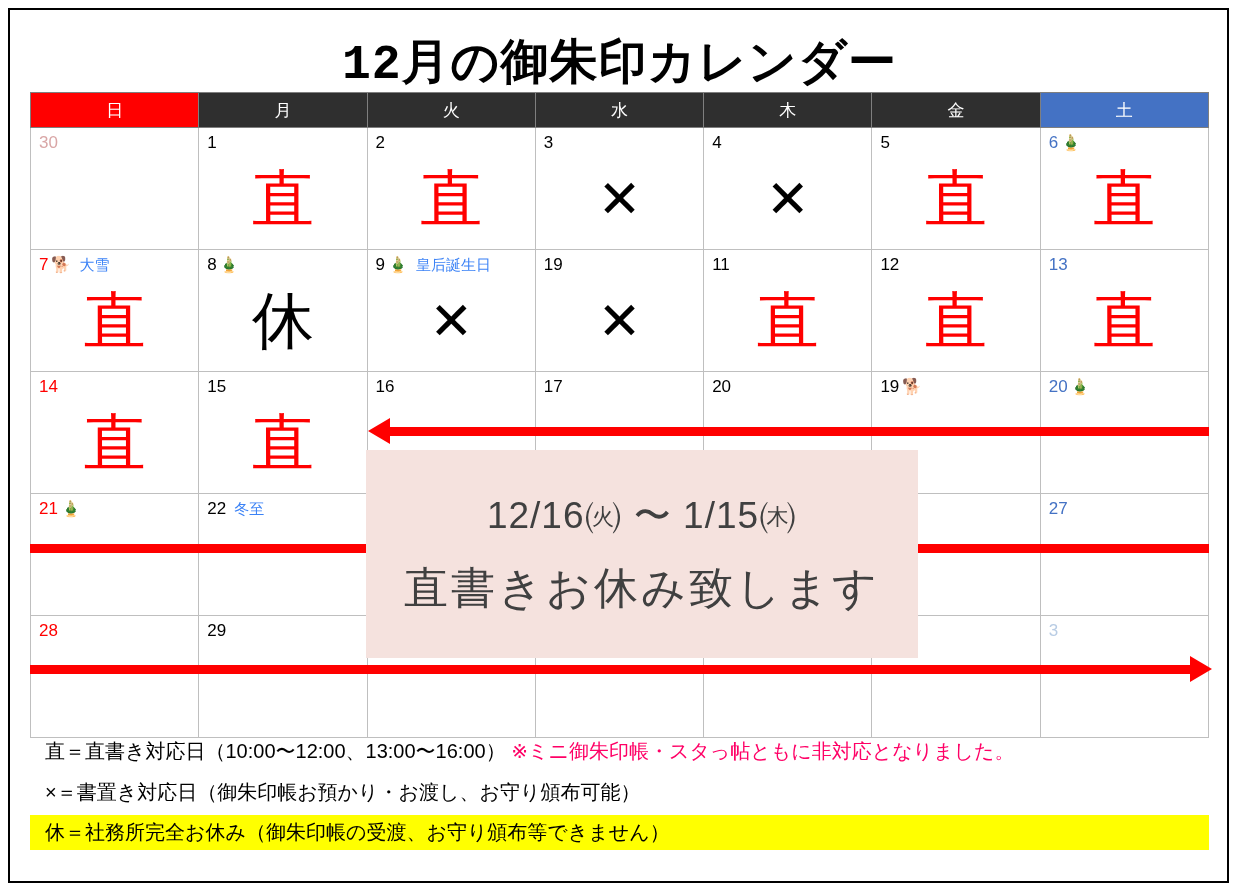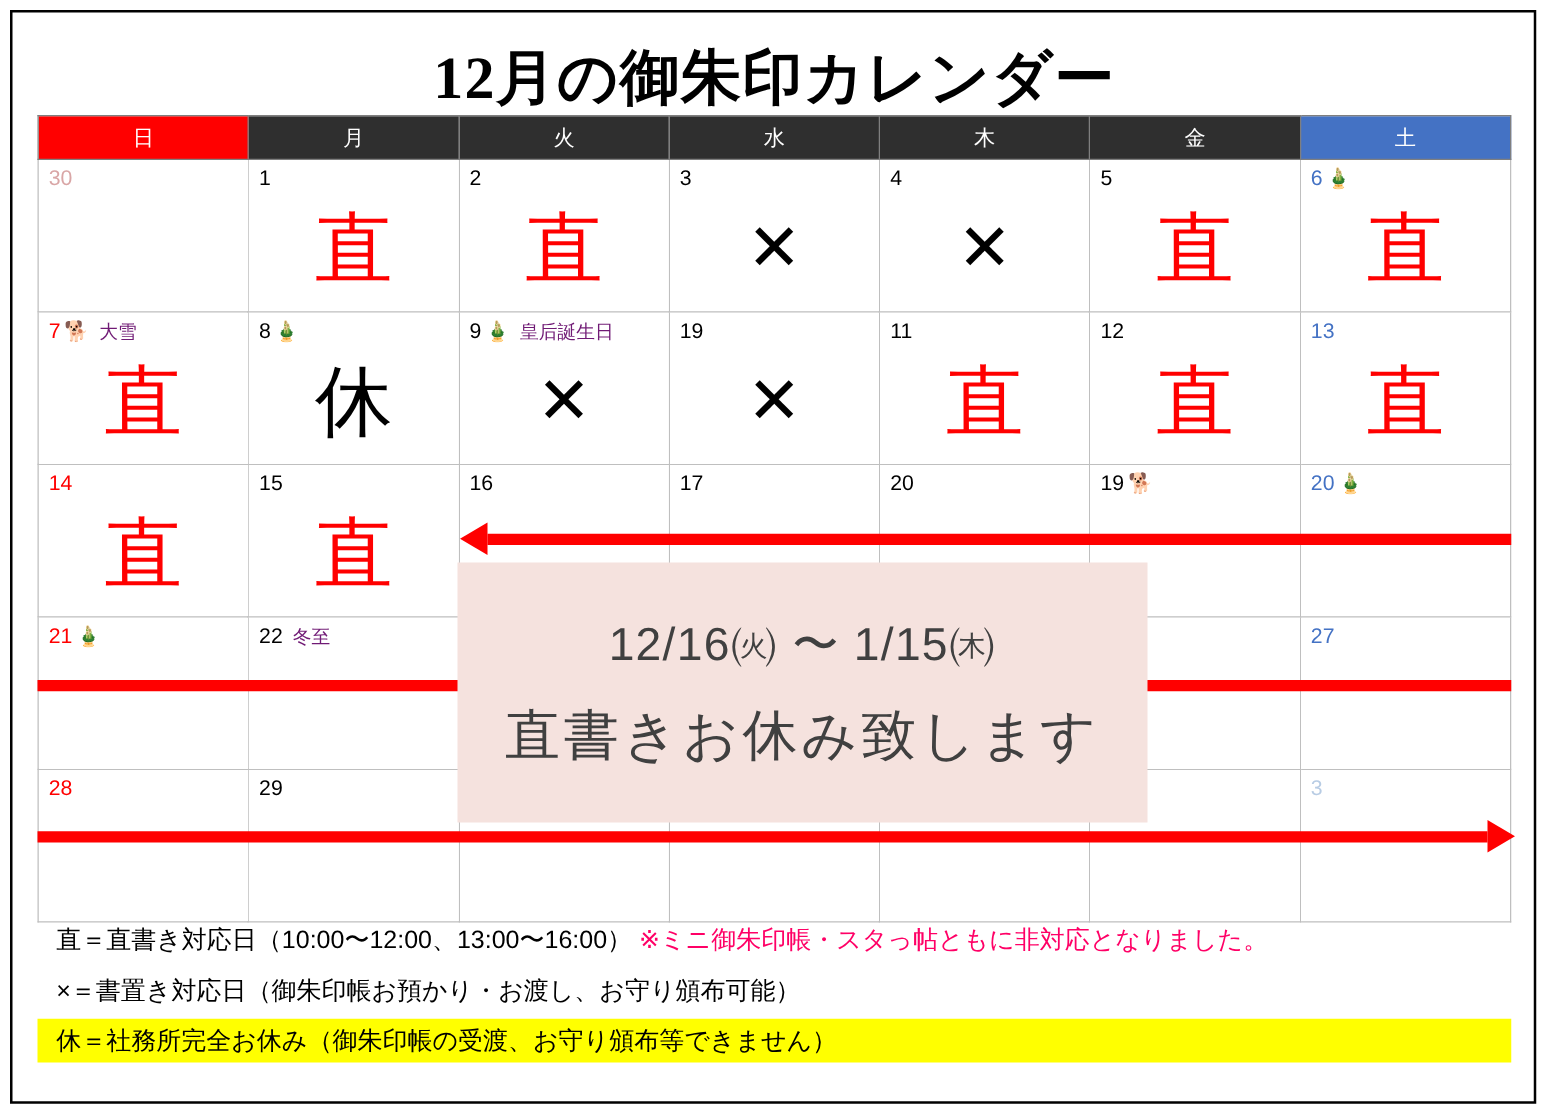--- a/index.html
+++ b/index.html
@@ -30,21 +30,21 @@
   .title {
     position: absolute;
     left: 0;
     top: 30px;
     width: 1239px;
     text-align: center;
     font-size: 48px;
     font-weight: bold;
     color: #000000;
     letter-spacing: 1px;
-    font-family: Liberation Serif, serif;
+    font-family: Liberation Mono, monospace;
   }
   table.cal {
     position: absolute;
     left: 30px;
     top: 92px;
     width: 1179px;
     border-collapse: collapse;
     table-layout: fixed;
   }
   table.cal th {
@@ -83,21 +83,21 @@
     line-height: 20px;
     white-space: nowrap;
   }
   .daynum.red { color: #ff0000; }
   .daynum.blue { color: #4472c4; }
   .daynum.gray { color: #d9a6a6; }
   .daynum.lgray { color: #bfbfbf; }
   .daynum.lblue { color: #b8cce4; }
   .dn-note {
     font-size: 15px;
-    color: #701a75;
+    color: #3b82f6;
     margin-left: 8px;
   }
   .dn-emoji {
     font-size: 16px;
     margin-left: 3px;
   }
   .mark {
     position: absolute;
     left: 0;
     right: 0;

